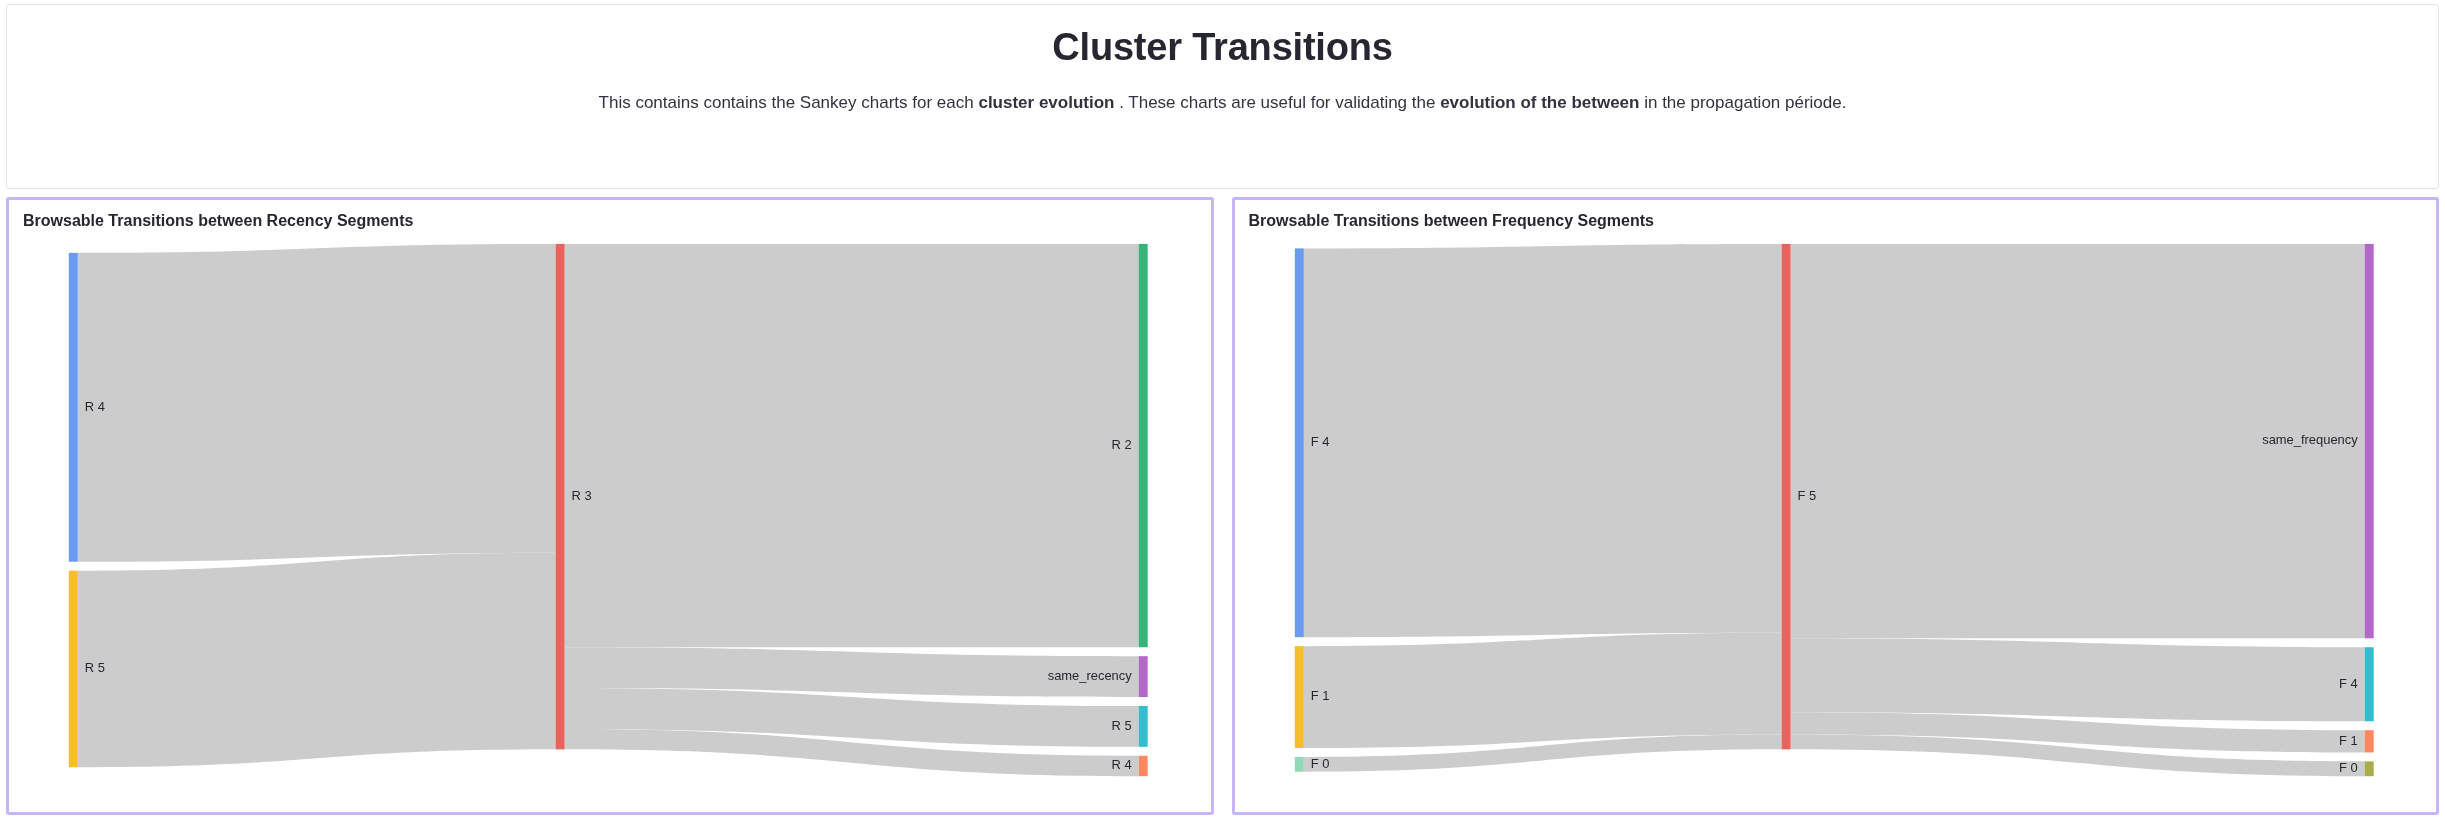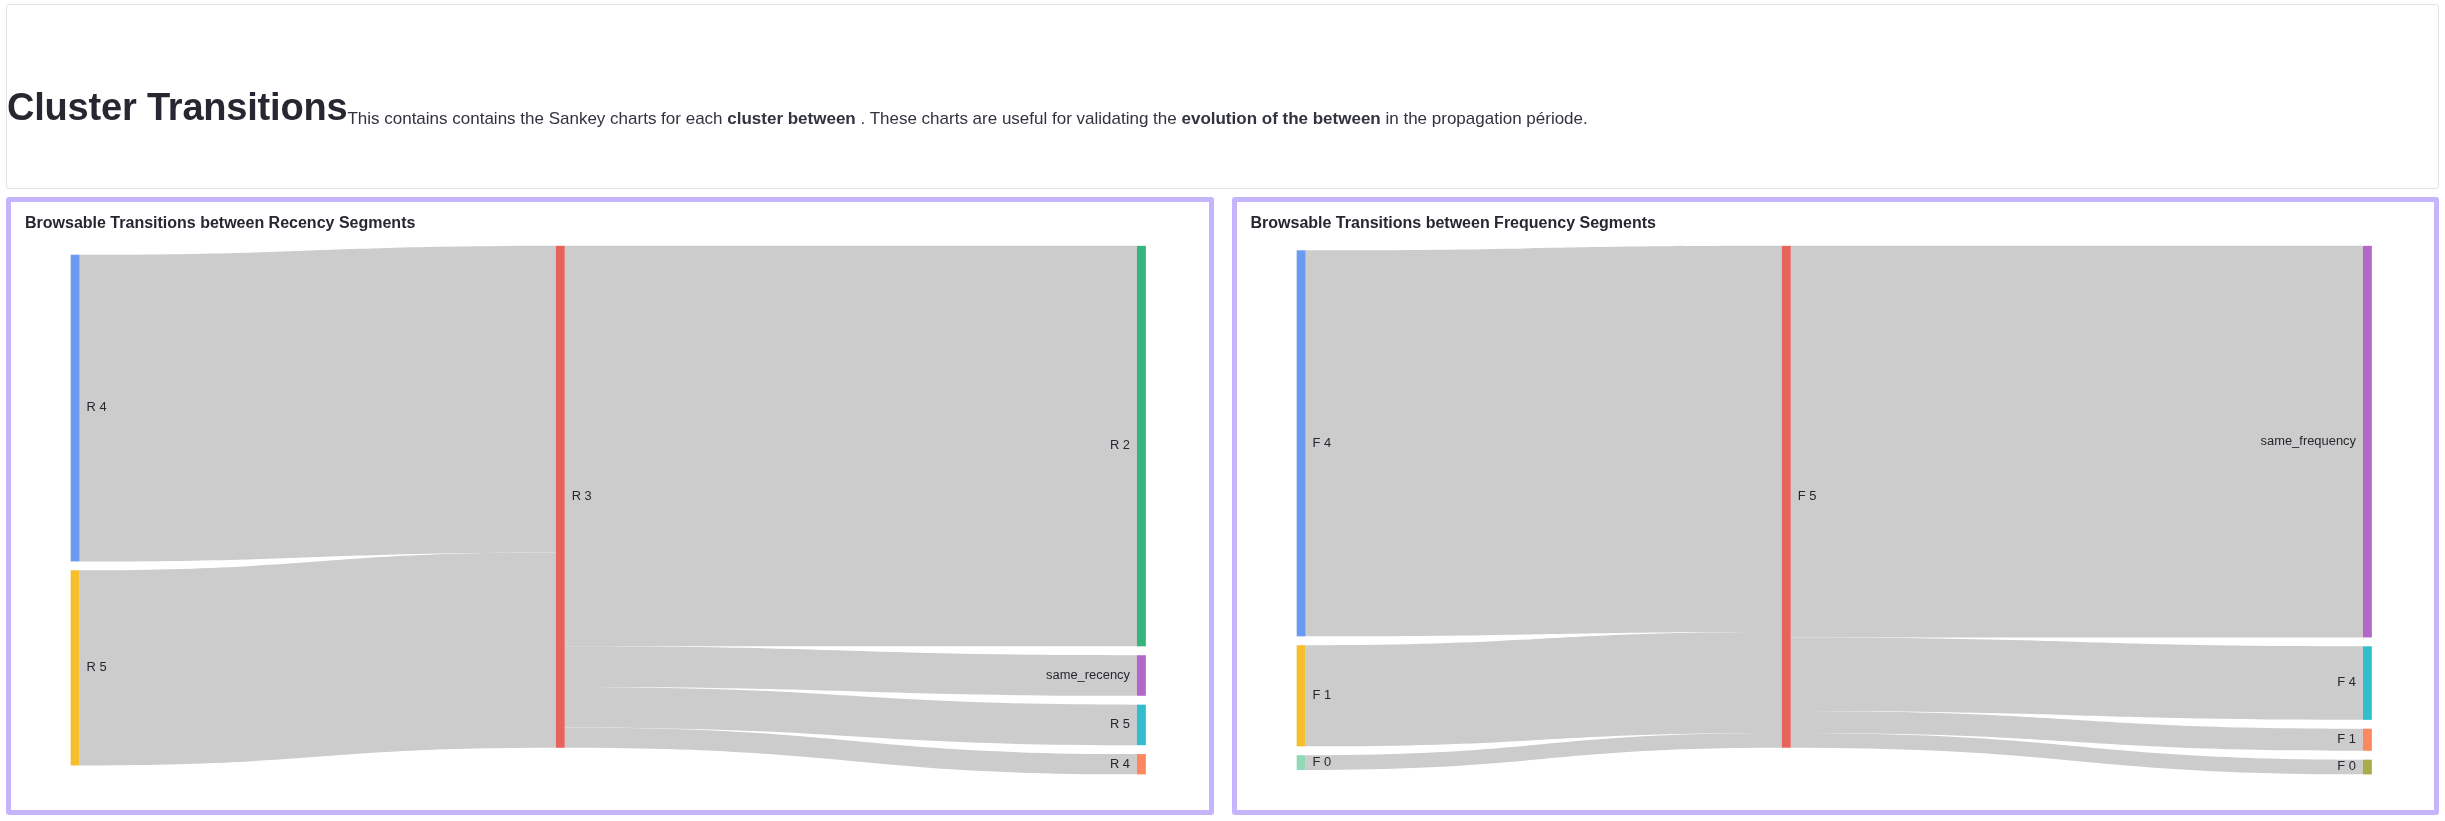--- a/index.html
+++ b/index.html
@@ -18,21 +18,21 @@
     background: #ffffff;
   }
   
   .header-panel {
     border: 1px solid #e3e3e3;
     border-radius: 3px;
     background: #ffffff;
     height: 185px;
     flex: 0 0 185px;
     display: flex;
-    flex-direction: row;
+    flex-direction: column;
     align-items: center;
     padding-top: 22px;
   }
   .dash-title {
     font-size: 38px;
     font-weight: bold;
     color: #262730;
     letter-spacing: -0.2px;
     line-height: 1.1;
     margin: 0;
@@ -48,21 +48,21 @@
   }
   .dash-subtitle b { font-weight: bold; }
   
   .charts-row {
     display: flex;
     gap: 18px;
     flex: 1 1 auto;
     min-height: 0;
   }
   .chart-panel {
-    border: 5px solid #c4b5fd;
+    border: 3px solid #c4b5fd;
     border-radius: 3px;
     background: #ffffff;
     flex: 1 1 0;
     min-width: 0;
     display: flex;
     flex-direction: column;
     padding: 12px 14px 10px 14px;
     position: relative;
   }
   .chart-title {
@@ -86,21 +86,21 @@
   }
   .sankey-link { fill: #cccccc; fill-opacity: 1; stroke: none; }
 </style>
 </head>
 <body>
 
 <div class="page">
 
   <div class="header-panel">
     <h1 class="dash-title">Cluster Transitions</h1>
-    <div class="dash-subtitle"><span>This contains contains the Sankey charts for each </span><b>cluster between</b><span> . These charts are useful for validating the </span><b>evolution of the between</b><span> in the propagation période.</span></div>
+    <div class="dash-subtitle"><span>This contains contains the Sankey charts for each </span><b>cluster evolution</b><span> . These charts are useful for validating the </span><b>evolution of the between</b><span> in the propagation période.</span></div>
   </div>
 
   <div class="charts-row">
 
     <div class="chart-panel">
       <div class="chart-title">Browsable Transitions between Recency Segments</div>
       <div class="chart-canvas">
           <svg viewBox="0 0 1178 574" preserveAspectRatio="none">
             <g>
               <path d="M55,21C294.83500000000004,21 294.83500000000004,12 534.6700000000001,12L534.6700000000001,323.05555555555554C294.83500000000004,323.05555555555554 294.83500000000004,332.05555555555554 55,332.05555555555554Z" class="sankey-link" fill="#cccccc"></path>

